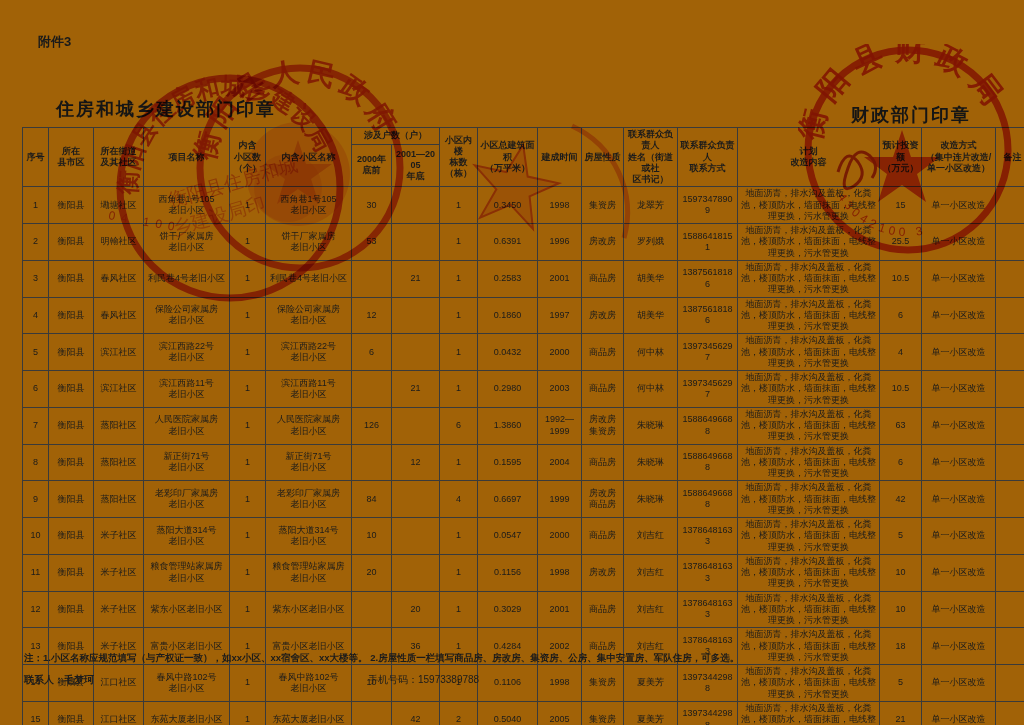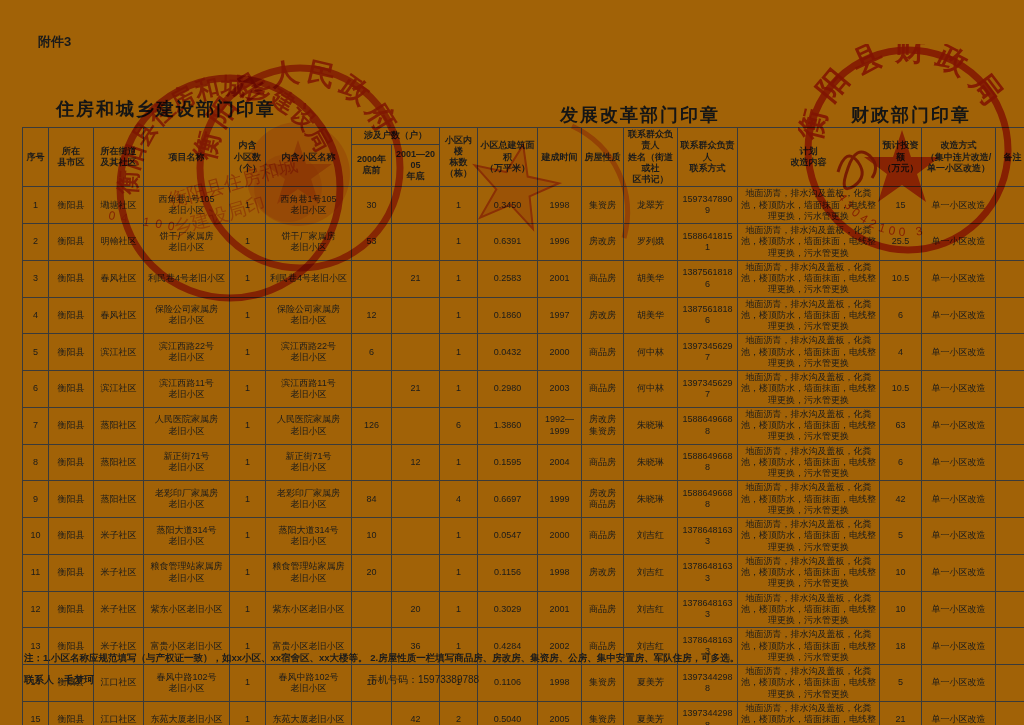--- a/index.html
+++ b/index.html
@@ -31,21 +31,20 @@
   #stamp-finance{left:798px;top:44px;}
 </style>
 </head>
 <body>
 
 <div id="paper">
 
   <div class="attachment">附件3</div>
 
   <div class="seal-label housing">住房和城乡建设部门印章</div>
-  <div class="seal-label development">发展改革部门印章</div>
   <div class="seal-label finance">财政部门印章</div>
 
   <table class="grid">
     <colgroup>
       <col style="width:26px">
         <col style="width:45px">
         <col style="width:50px">
         <col style="width:86px">
       <col style="width:36px">
         <col style="width:86px">

